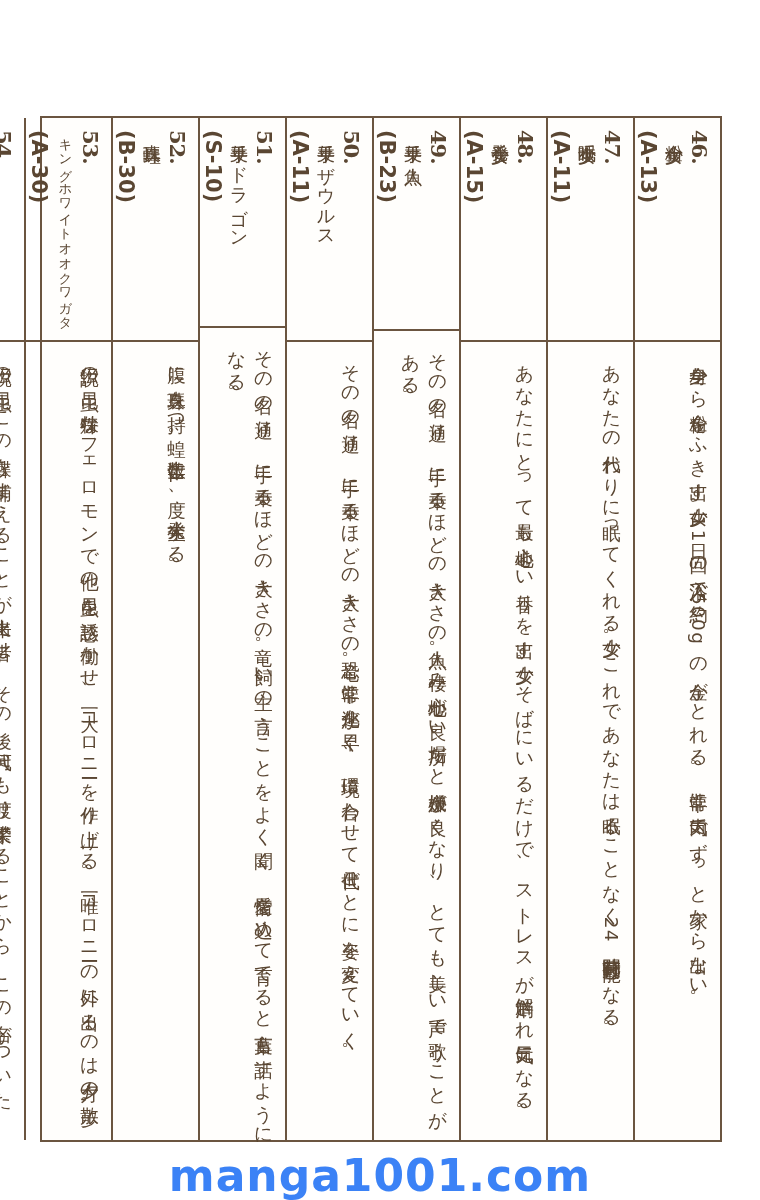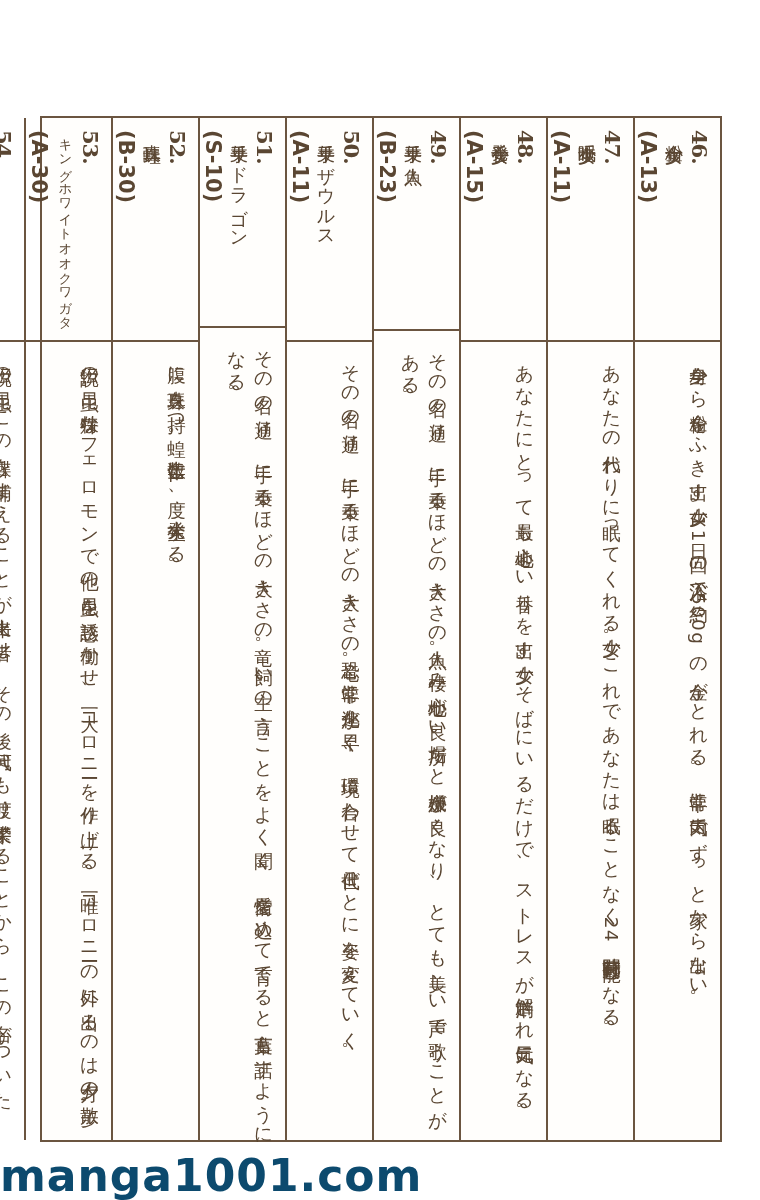--- a/index.html
+++ b/index.html
@@ -68,24 +68,25 @@
       writing-mode: vertical-rl;
       padding: 10px 8px 0 0;
       font-size: 18.5px;
       line-height: 27px;
       letter-spacing: 1.3px;
       color: #5a4632;
     }
     .watermark {
       position: absolute;
       left: 0; right: 0; top: 1150px;
+      text-align: center;
       font-family: "DejaVu Sans", sans-serif;
       font-weight: bold;
       font-size: 44px;
-      color: #0c4a6e;
+      color: #3b82f6;
       letter-spacing: 1px;
     }
   </style>
 </head>
 <body>
 
 <div class="table">
 
   <div class="col">
     <div class="head">

